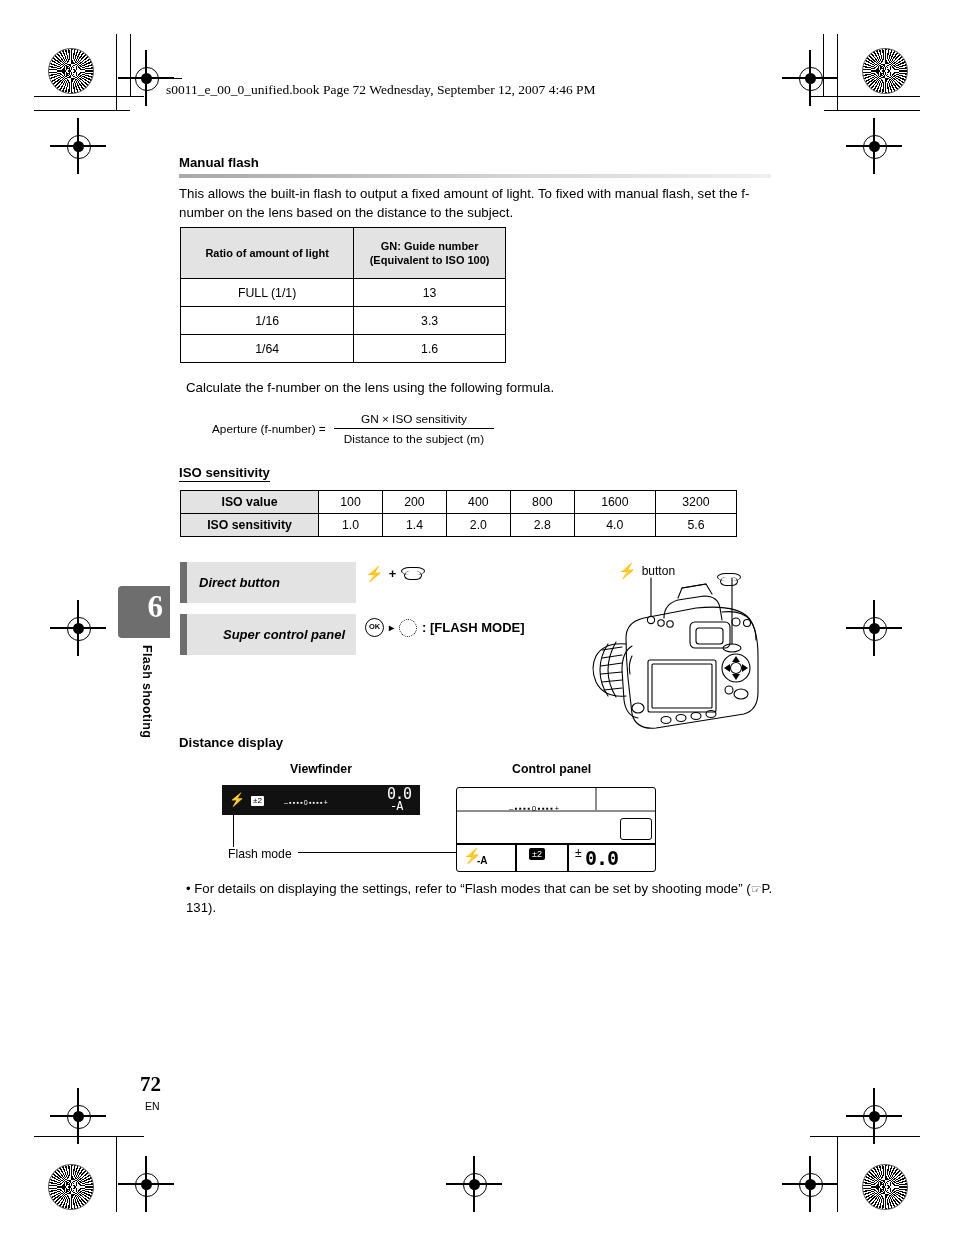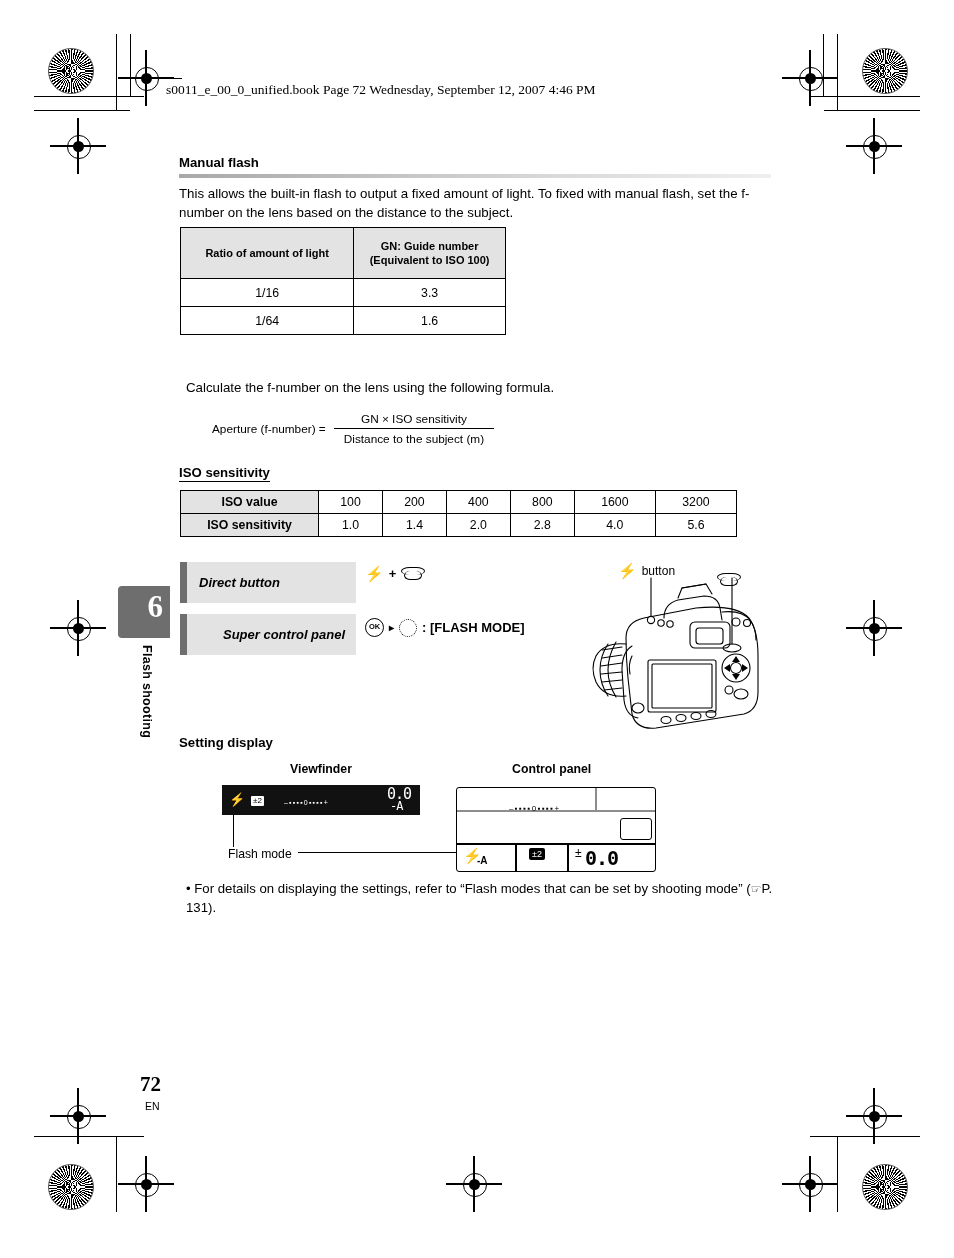--- a/index.html
+++ b/index.html
@@ -204,20 +204,24 @@
 <table class="tbl1" style="left:180px;top:227px;width:326px;">
   <tbody>
       <tr>
     <th style="width:175px;">Ratio of amount of light</th>
     <th style="width:150px;">
       <span>GN: Guide number</span><br>
       <span>(Equivalent to ISO 100)</span>
     </th>
   </tr>
   <tr>
+    <td>FULL (1/1)</td>
+    <td>13</td>
+  </tr>
+  <tr>
     <td>1/16</td>
     <td>3.3</td>
   </tr>
   <tr>
     <td>1/64</td>
     <td>1.6</td>
   </tr>
 </tbody>
   </table>
 
@@ -342,21 +346,21 @@
     <path d="M22 84 Q14 96 14 110 Q14 124 22 136"></path>
     <path d="M30 82 Q22 96 22 110 Q22 124 30 137"></path>
     <path d="M16 90 L36 87 M16 98 L36 95 M15 106 L36 103
              M15 114 L36 112 M16 122 L36 120 M18 130 L36 128"></path>
 
     <path d="M46 96 Q42 104 44 114"></path>
   </g>
 </svg>
 </div>
 
-<div class="h-sub" style="left:179px;top:735px;">Setting display</div>
+<div class="h-sub" style="left:179px;top:735px;">Distance display</div>
 
 <div class="cap" style="left:290px;top:762px;">Viewfinder</div>
 <div class="cap" style="left:512px;top:762px;">Control panel</div>
 
 <div class="vf" style="left:222px;top:785px;width:198px;height:30px;">
   <span class="bolt" style="position:absolute;left:7px;top:8px;color:#fff;font-size:13px;">⚡</span>
   <span style="position:absolute;left:29px;top:11px;color:#000;background:#fff;font-size:8px;
                padding:0 2px;border-radius:1px;line-height:10px;">±2</span>
 
   <span style="position:absolute;left:62px;top:15px;width:95px;height:6px;color:#fff;

